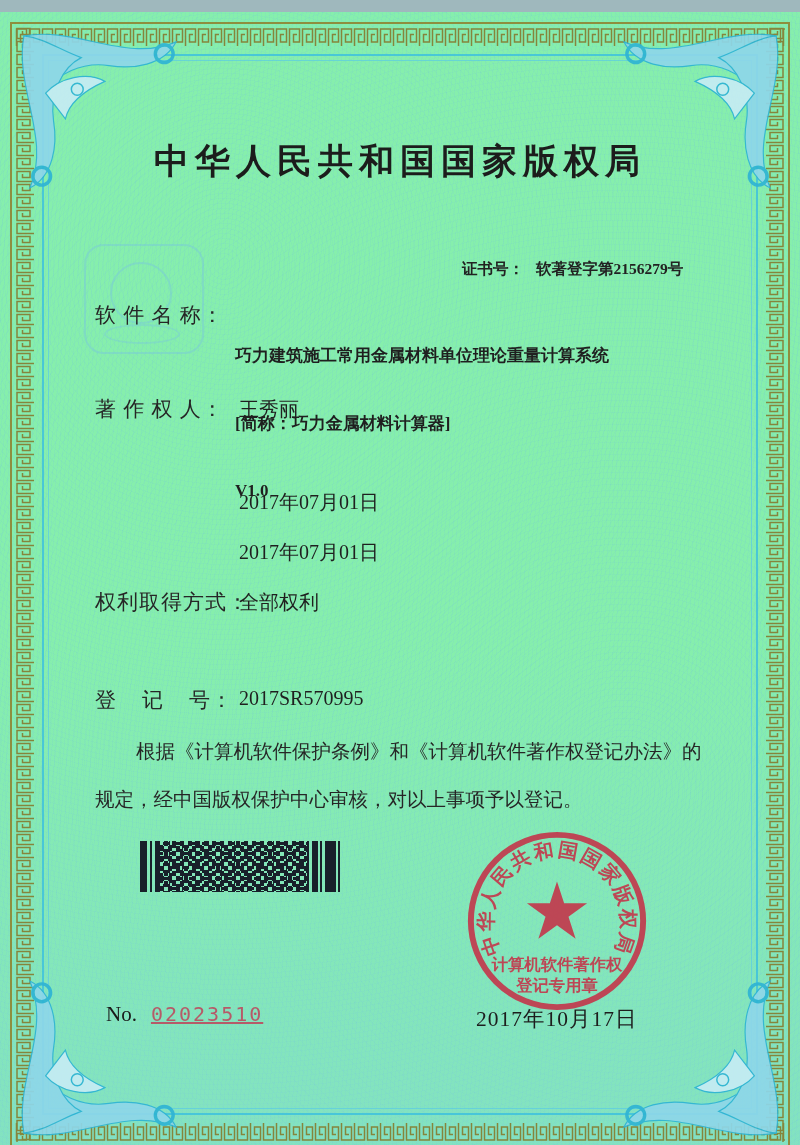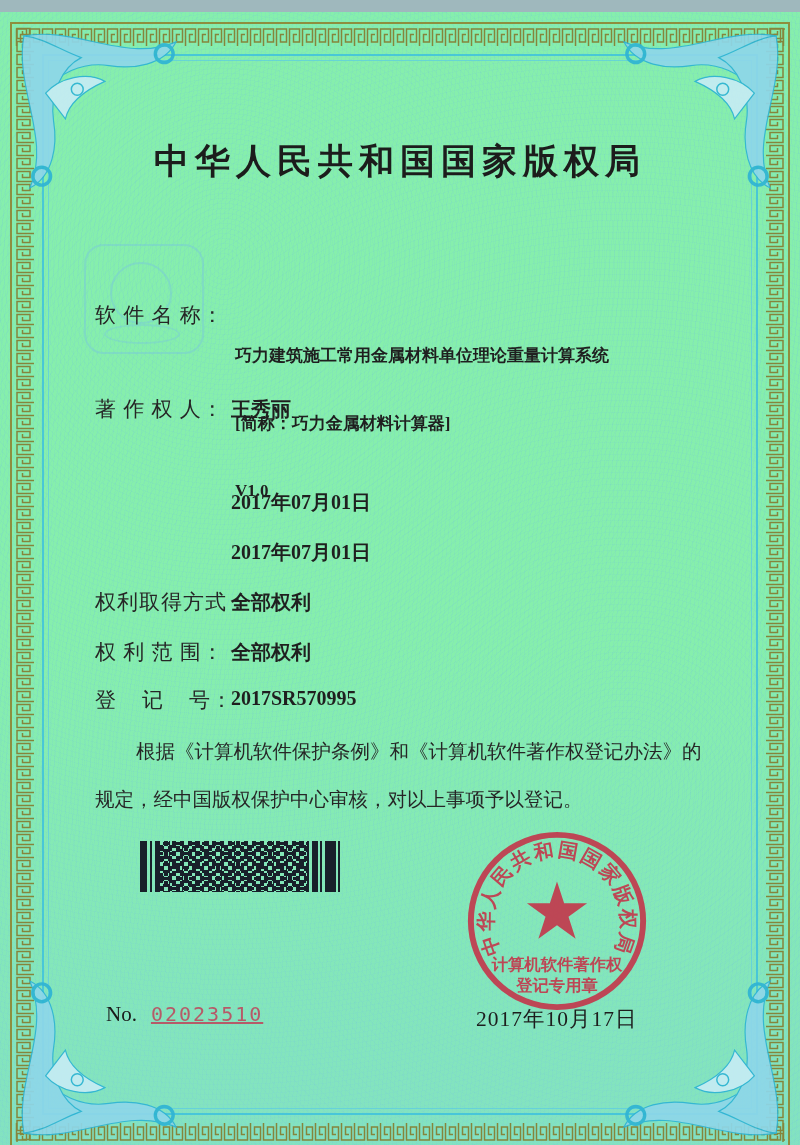--- a/index.html
+++ b/index.html
@@ -46,21 +46,21 @@
     border:2px solid rgba(120,200,220,.40);}
   
   .title1{position:absolute;left:0;right:0;top:126px;text-align:center;z-index:3;
     font-size:35px;font-weight:700;letter-spacing:6px;color:#1c1c1c;}
   .title2{position:absolute;left:0;right:0;top:176px;text-align:center;z-index:3;
     font-size:40px;font-weight:700;letter-spacing:3px;color:#161616;}
   .certno{position:absolute;left:462px;top:247px;z-index:3;font-size:15.5px;font-weight:700;color:#222;}
   .certno .cl{margin-right:12px;white-space:pre;}
   .row{position:absolute;left:95px;right:70px;z-index:3;}
   .lbl{display:inline-block;font-size:21px;color:#262626;white-space:pre;letter-spacing:1px;}
-  .val{position:absolute;left:136px;top:1px;font-size:20px;color:#1f1f1f;white-space:pre;font-weight:bold;}
+  .val{position:absolute;left:144px;top:1px;font-size:20px;color:#1f1f1f;white-space:pre;}
   .val-block{position:absolute;left:140px;top:-1px;font-size:17px;font-weight:700;line-height:22.5px;color:#1f1f1f;white-space:pre;}
   .statement{position:absolute;left:95px;width:622px;top:716px;z-index:3;
     font-size:19.5px;line-height:48px;color:#262626;text-indent:2.1em;}
   
   .barcode{position:absolute;left:140px;top:829px;width:205px;height:51px;display:flex;z-index:3;}
   .barcode i{display:block;height:100%;}
   .b1{width:20px;background:repeating-linear-gradient(90deg,#18202a 0 7px,transparent 7px 10px,#18202a 10px 12px,transparent 12px 15px);}
   .bdata{flex:1;background:
      repeating-conic-gradient(#18202a 0% 25%, transparent 25% 50%) 0px 0px / 8px 10px,
      repeating-conic-gradient(#18202a 0% 25%, transparent 25% 50%) 3px 4px / 13px 7px;}
@@ -144,20 +144,23 @@
       <path d="M30,66 C44,50 72,44 90,54 C72,62 54,74 50,92 Z" fill="#c6ecf4"></path>
       <circle cx="150" cy="26" r="9" fill="none" stroke-width="3.5"></circle>
       <circle cx="26" cy="150" r="9" fill="none" stroke-width="3.5"></circle>
       <circle cx="62" cy="62" r="6" fill="#c6ecf4" stroke-width="1.5"></circle>
     </g>
   </svg>
 
   <div class="wm"></div>
 
   <div class="title1">中华人民共和国国家版权局</div>
+  <div class="certno">
+    <span class="cl">证书号：</span><span>软著登字第2156279号</span>
+  </div>
 
   <div class="row" style="top:289px">
     <span class="lbl">软 件 名 称：</span>
     <div class="val-block">
       <div>巧力建筑施工常用金属材料单位理论重量计算系统</div>
       <div>[简称：巧力金属材料计算器]</div>
       <div>V1.0</div>
     </div>
   </div>
   <div class="row" style="top:383px">
@@ -165,24 +168,20 @@
     <span class="val">王秀丽</span>
   </div>
   <div class="row" style="top:476px">
     <span class="val">2017年07月01日</span>
   </div>
   <div class="row" style="top:526px">
     <span class="val">2017年07月01日</span>
   </div>
   <div class="row" style="top:576px">
     <span class="lbl">权利取得方式：</span>
-    <span class="val">全部权利</span>
-  </div>
-  <div class="row" style="top:626px">
-    <span class="lbl">权 利 范 围：</span>
     <span class="val">全部权利</span>
   </div>
   <div class="row" style="top:674px">
     <span class="lbl">登    记    号：</span>
     <span class="val">2017SR570995</span>
   </div>
 
   <div class="statement">根据《计算机软件保护条例》和《计算机软件著作权登记办法》的规定，经中国版权保护中心审核，对以上事项予以登记。</div>
 
   <div class="barcode">

